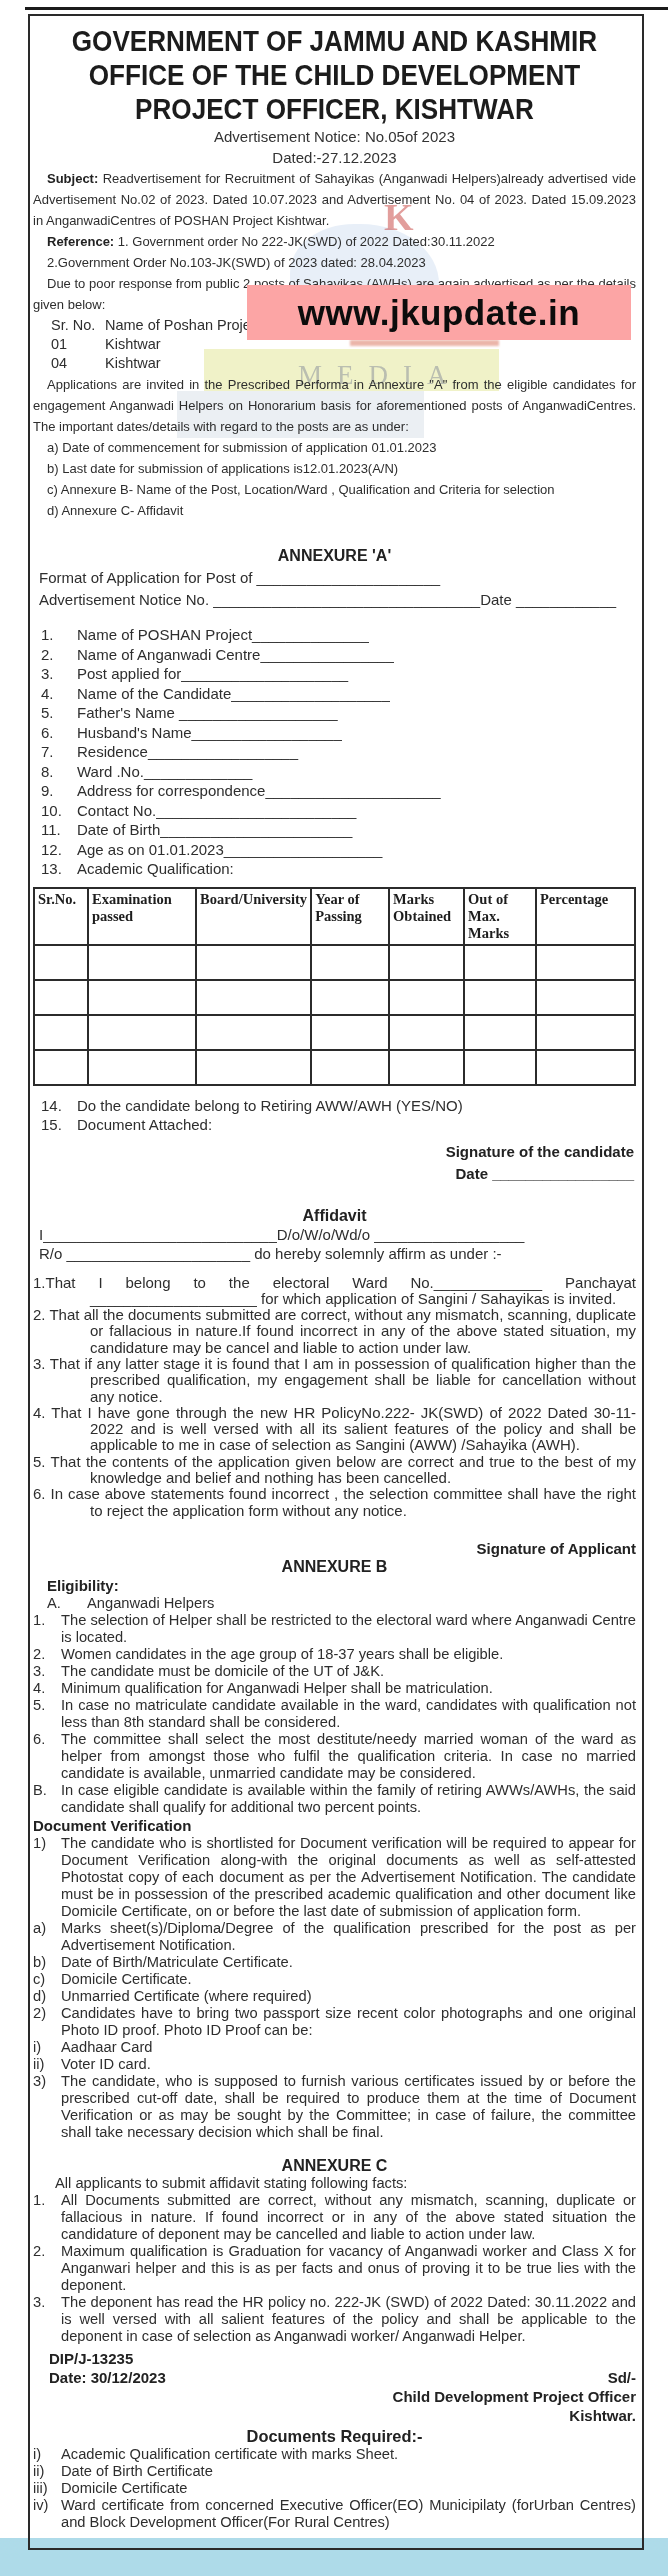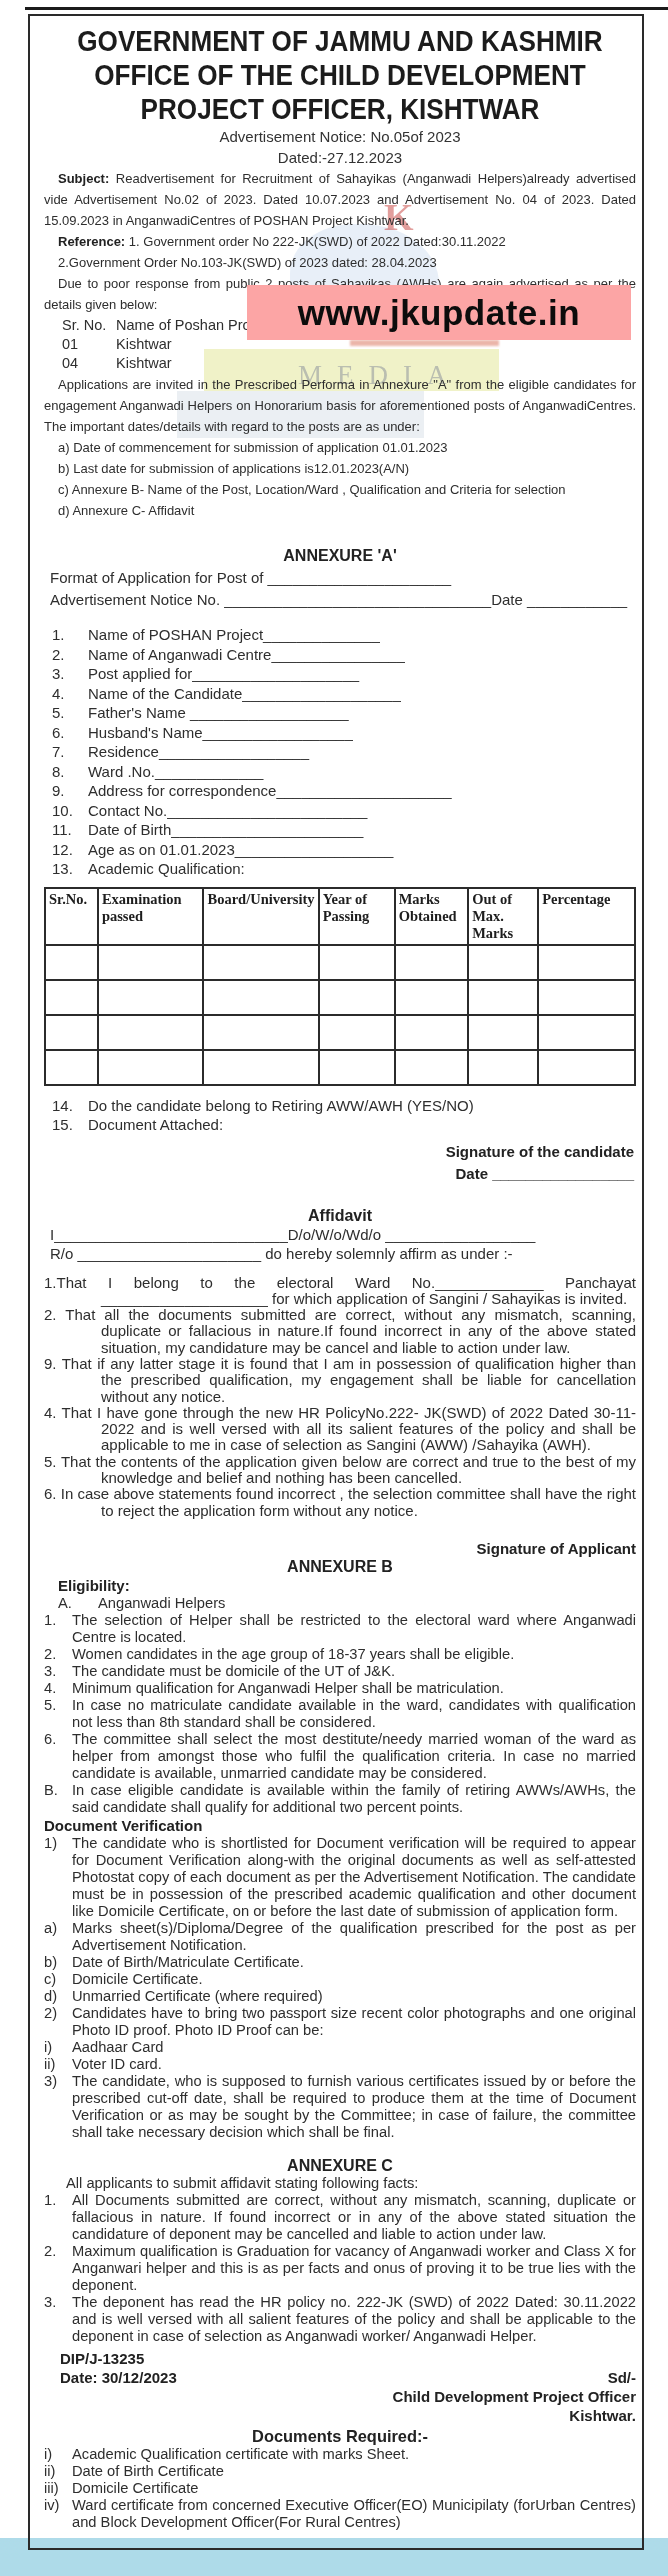--- a/index.html
+++ b/index.html
@@ -5,21 +5,21 @@
   html,body{margin:0;padding:0;}
   body{
     width:668px;height:2576px;position:relative;background:#ffffff;
     font-family:"Liberation Sans", sans-serif;color:#2e2e2e;
   }
   .page{position:absolute;inset:0;overflow:hidden;}
   .topline{position:absolute;left:25px;right:0;top:7px;height:3px;background:#1b1b1b;z-index:3;}
   .band{position:absolute;left:0;top:2538px;width:668px;height:38px;background:#aedbe9;z-index:0;}
   .frame{
     position:absolute;left:28px;top:14px;width:616px;height:2536px;
-    border:2px solid #2a2a2a;box-sizing:border-box;padding:4px 6px 0 14px;
+    border:2px solid #2a2a2a;box-sizing:border-box;padding:4px 6px 0 3px;
     overflow:hidden;z-index:2;background:transparent;
   }
   
   .wm-logo-blue{position:absolute;left:290px;top:224px;width:149px;height:114px;background:rgba(130,165,215,.18);border-radius:45% 55% 50% 50%;z-index:1;}
   .wm-logo-red{position:absolute;left:384px;top:195px;font-family:"Liberation Serif",serif;font-weight:bold;font-size:38px;color:rgba(190,40,35,.45);z-index:1;}
   .wm-box{position:absolute;left:247px;top:285px;width:384px;height:55px;background:#9fd6e8;display:flex;align-items:center;justify-content:center;z-index:6;}
   .wm-box span{font-size:35px;font-weight:bold;color:#0c0c0c;letter-spacing:0.5px;}
   .wm-redline{position:absolute;left:350px;top:340px;width:149px;height:6px;background:rgba(205,70,40,.4);filter:blur(1px);z-index:1;}
   .wm-yellow{position:absolute;left:204px;top:349px;width:295px;height:42px;background:#eef1c2;opacity:.9;z-index:1;}
   .wm-grayblue{position:absolute;left:177px;top:391px;width:247px;height:47px;background:#e9edf2;opacity:.9;z-index:1;}
@@ -254,21 +254,21 @@
       <div>Date _________________</div>
     </div>
 
     <div class="h-center" style="margin-top:22px;">Affidavit</div>
     <div class="aff-lines">I____________________________D/o/W/o/Wd/o __________________</div>
     <div class="aff-lines">R/o ______________________ do hereby solemnly affirm as under :-</div>
 
     <div class="aff-items">
       <div class="aff-item">1.That I belong to the electoral Ward No._____________ Panchayat ____________________ for which application of Sangini / Sahayikas is invited.</div>
       <div class="aff-item">2. That all the documents submitted are correct, without any mismatch, scanning, duplicate or fallacious in nature.If found incorrect  in any of the above stated situation, my candidature may be cancel and liable to action under law.</div>
-      <div class="aff-item">9. That if any latter stage it is found that I am in possession of qualification higher than the prescribed qualification, my engagement shall be liable for cancellation without any notice.</div>
+      <div class="aff-item">3. That if any latter stage it is found that I am in possession of qualification higher than the prescribed qualification, my engagement shall be liable for cancellation without any notice.</div>
       <div class="aff-item">4. That I have gone through the new HR PolicyNo.222- JK(SWD) of 2022 Dated 30-11-2022 and is well versed with all its salient features of the policy and shall be applicable to  me in case of selection as Sangini (AWW) /Sahayika (AWH).</div>
       <div class="aff-item">5. That the contents of the application given below are correct and true to the best of my knowledge and belief and nothing has been cancelled.</div>
       <div class="aff-item">6. In case above statements found incorrect , the selection committee shall have the right to reject the application form without any notice.</div>
     </div>
 
     <div class="sig-applicant">Signature of Applicant</div>
 
     <div class="h-center">ANNEXURE B</div>
     <div class="lbl" style="margin-left:14px;">Eligibility:</div>
     <div class="row4" style="margin-left:14px;">

